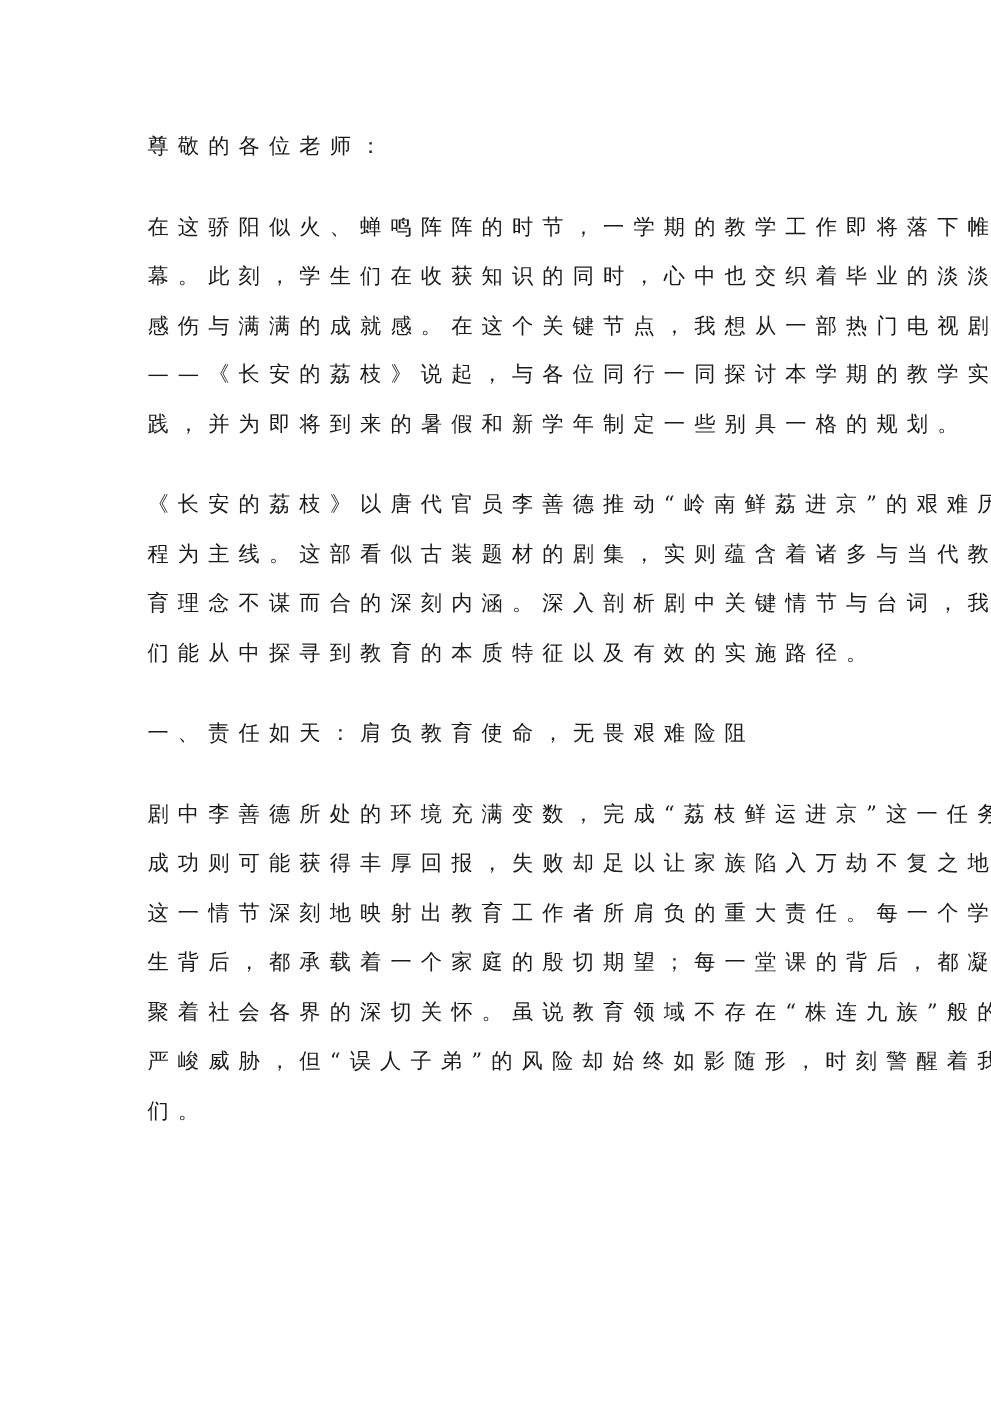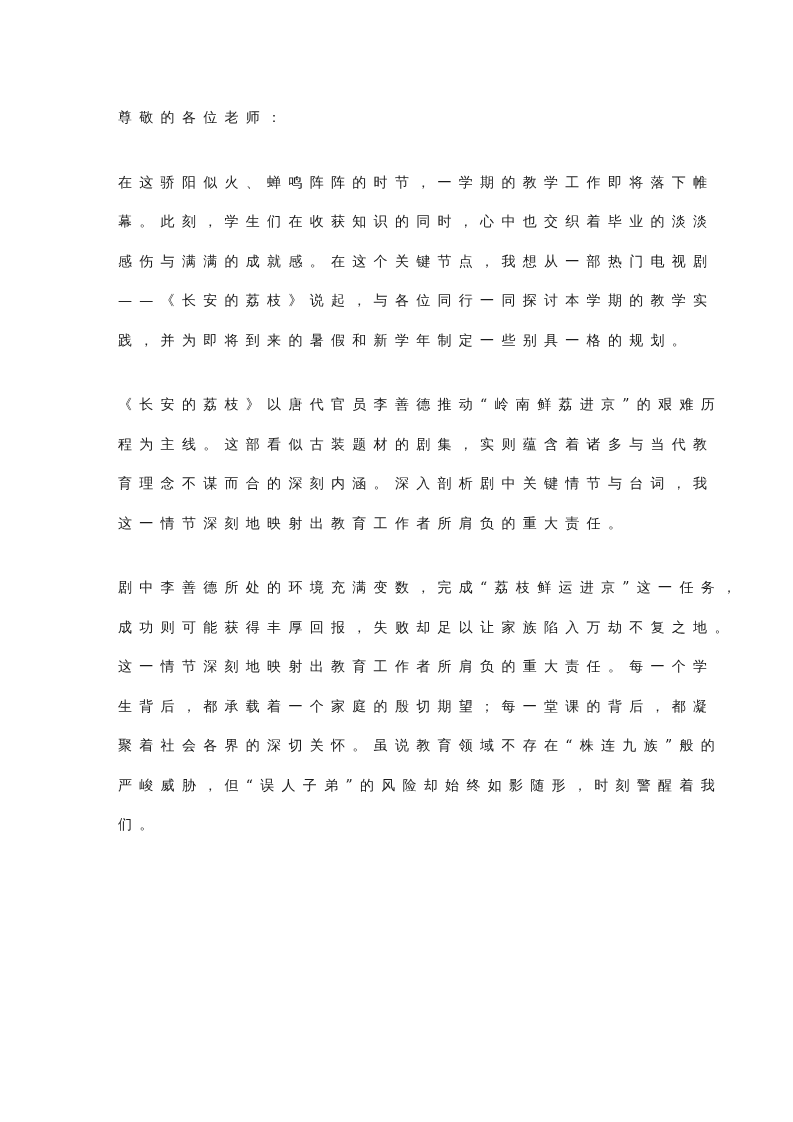--- a/index.html
+++ b/index.html
@@ -16,21 +16,21 @@
       color: #1a1a1a;
     }
     .page {
       position: absolute;
       left: 118px;
       top: 98px;
       width: 560px;
     }
     .para {
       margin: 0 0 25px 0;
-      font-size: 14px;
+      font-size: 17px;
       line-height: 39.5px;
       letter-spacing: 7.3px;
       text-align: justify;
       white-space: normal;
       word-break: break-all;
     }
     .para.salutation,
     .para.greeting {
       margin-bottom: 25px;
     }
@@ -53,23 +53,26 @@
     <span class="line">幕。此刻，学生们在收获知识的同时，心中也交织着毕业的淡淡</span>
     <span class="line">感伤与满满的成就感。在这个关键节点，我想从一部热门电视剧</span>
     <span class="line">——《长安的荔枝》说起，与各位同行一同探讨本学期的教学实</span>
     <span class="line">践，并为即将到来的暑假和新学年制定一些别具一格的规划。</span>
   </p>
 
   <p class="para">
     <span class="line">《长安的荔枝》以唐代官员李善德推动“岭南鲜荔进京”的艰难历</span>
     <span class="line">程为主线。这部看似古装题材的剧集，实则蕴含着诸多与当代教</span>
     <span class="line">育理念不谋而合的深刻内涵。深入剖析剧中关键情节与台词，我</span>
-    <span class="line">这一情节深刻地映射出教育工作者所肩负的重大责任。</span>
+    <span class="line">们能从中探寻到教育的本质特征以及有效的实施路径。</span>
   </p>
 
+  <p class="para">
+    <span class="line">一、责任如天：肩负教育使命，无畏艰难险阻</span>
+  </p>
 
   <p class="para">
     <span class="line">剧中李善德所处的环境充满变数，完成“荔枝鲜运进京”这一任务，</span>
     <span class="line">成功则可能获得丰厚回报，失败却足以让家族陷入万劫不复之地。</span>
     <span class="line">这一情节深刻地映射出教育工作者所肩负的重大责任。每一个学</span>
     <span class="line">生背后，都承载着一个家庭的殷切期望；每一堂课的背后，都凝</span>
     <span class="line">聚着社会各界的深切关怀。虽说教育领域不存在“株连九族”般的</span>
     <span class="line">严峻威胁，但“误人子弟”的风险却始终如影随形，时刻警醒着我</span>
     <span class="line">们。</span>
   </p>

